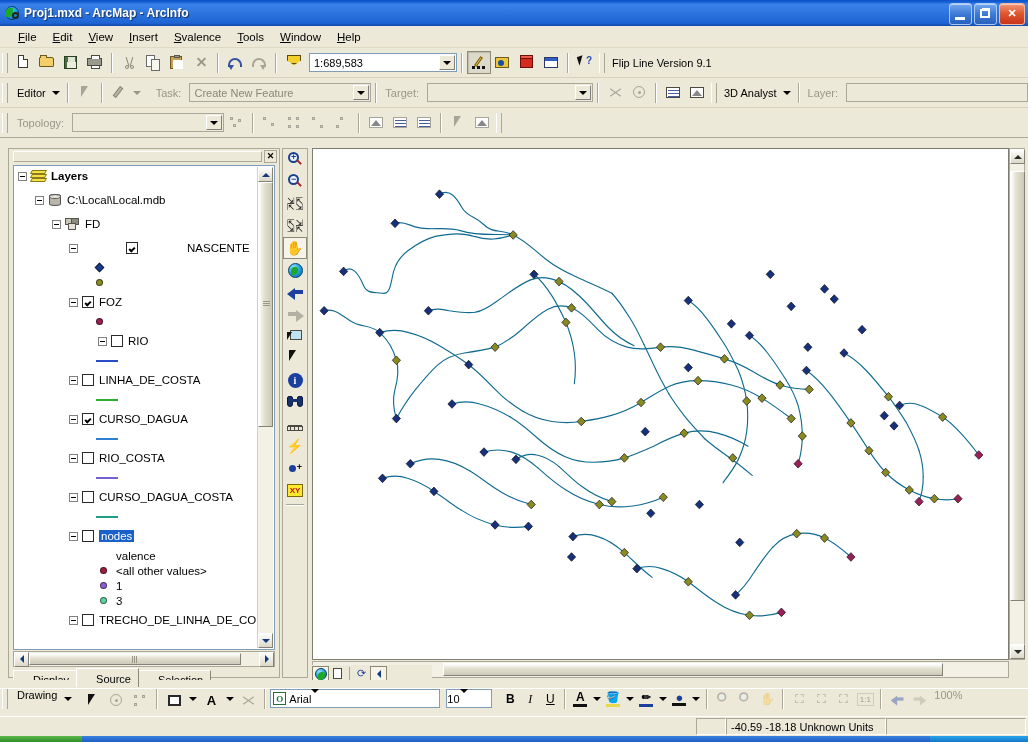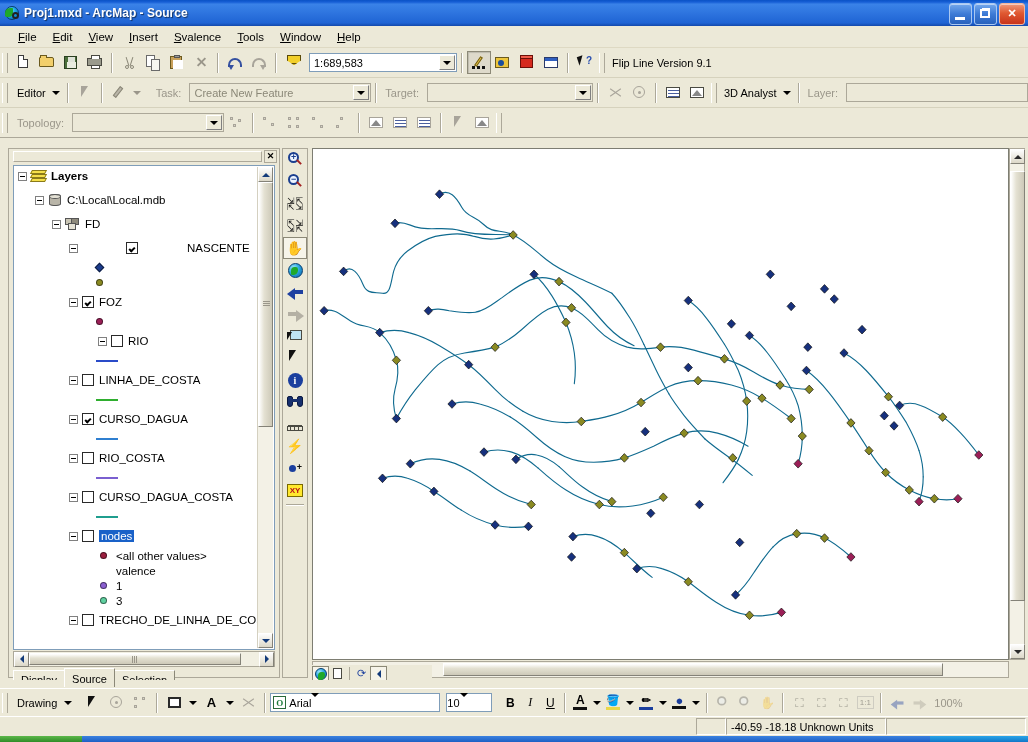--- a/index.html
+++ b/index.html
@@ -149,21 +149,21 @@
   .arrw-u{width:0;height:0;border-left:4px solid transparent;border-right:4px solid transparent;border-bottom:4px solid #123a7a;}
   .arrw-d{width:0;height:0;border-left:4px solid transparent;border-right:4px solid transparent;border-top:4px solid #123a7a;}
   .arrw-l{width:0;height:0;border-top:4px solid transparent;border-bottom:4px solid transparent;border-right:4px solid #123a7a;}
   .arrw-r{width:0;height:0;border-top:4px solid transparent;border-bottom:4px solid transparent;border-left:4px solid #123a7a;}
 
   .hscroll{position:absolute;left:4px;top:502px;width:262px;height:16px;display:flex;align-items:center;background:#f1efe2;border:1px solid #aca899;box-sizing:border-box;}
   .hs-thumb{height:12px;background:linear-gradient(180deg,#fff,#e4e1d2 40%,#cdc9b8);border:1px solid #fff;border-right-color:#848278;border-bottom-color:#848278;box-sizing:border-box;display:flex;align-items:center;justify-content:center;}
   .gripdots{width:6px;height:7px;background:repeating-linear-gradient(90deg,#9a968a 0 1px,transparent 1px 2px);}
 
   .toctabs{position:absolute;left:4px;top:518px;height:20px;display:flex;align-items:flex-end;}
-  .toctab{height:17px;padding:1px 7px 0 7px;background:#ece9d8;border:1px solid #fff;border-right-color:#8b8878;border-bottom:none;font-size:11px;display:flex;align-items:center;margin-right:-1px;box-sizing:border-box;}
+  .toctab{height:17px;padding:1px 7px 0 19px;background:#ece9d8;border:1px solid #fff;border-right-color:#8b8878;border-bottom:none;font-size:11px;display:flex;align-items:center;margin-right:-1px;box-sizing:border-box;}
   .toctab.active{height:19px;background:#ece9d8;border-top-color:#fff;font-weight:normal;z-index:2;box-shadow:0 0 0 0 #000;}
 
   
   .vtools{position:absolute;left:282px;top:148px;width:26px;height:530px;background:#ece9d8;border:1px solid #aca899;box-sizing:border-box;}
   .vt-btn{width:24px;height:22px;display:flex;align-items:center;justify-content:center;position:relative;box-sizing:border-box;border:1px solid transparent;}
   .vt-btn.pressed{border:1px solid #8c8977;background:#f6f4e9;}
   .vt-sep{height:1px;background:#aca899;border-bottom:1px solid #fff;margin:3px 3px;}
 
   .mg{position:relative;width:16px;height:16px;}
   .mg .lens{position:absolute;left:1px;top:0;width:11px;height:11px;border:2px solid #1b3f8f;border-radius:50%;background:#eef5ff;box-sizing:border-box;}
@@ -201,21 +201,21 @@
   .mapview{position:absolute;left:2px;top:2px;width:697px;height:512px;background:#fff;border:1px solid #7d7d72;box-sizing:border-box;overflow:hidden;}
   .mapvsb{position:absolute;right:3px;top:2px;width:16px;height:512px;background:#f3f1e6;border:1px solid #aca899;box-sizing:border-box;}
   .maphsb{position:absolute;left:2px;top:515px;width:697px;height:17px;background:#f3f1e6;border:1px solid #aca899;box-sizing:border-box;display:flex;align-items:center;}
   .viewbar{position:absolute;left:2px;top:519px;width:120px;height:17px;display:flex;align-items:center;background:#ece9d8;}
   .vb-btn{width:17px;height:15px;display:flex;align-items:center;justify-content:center;border:1px solid transparent;box-sizing:border-box;}
   .vb-btn.pressed{border:1px solid #8c8977;background:#f6f4e9;}
   .pagic{width:9px;height:11px;background:#fff;border:1px solid #4a4a42;box-sizing:border-box;}
   .refic{color:#1b3f9e;font-size:11px;line-height:11px;}
 
   
-  .drawbar{position:absolute;left:0;top:688px;width:1028px;height:28px;background:#ece9d8;border-top:1px solid #fff;display:flex;align-items:center;box-sizing:border-box;}
+  .drawbar{position:absolute;left:0;top:688px;width:1028px;height:28px;background:#ece9d8;border-top:1px solid #fff;display:flex;box-sizing:border-box;}
   .fontcombo{height:19px;width:170px;border:1px solid #7f9db9;background:#fff;position:relative;display:flex;align-items:center;box-sizing:border-box;}
   .oicon{width:13px;height:13px;margin:0 3px 0 2px;background:#fff;border:1px solid #2a6a3a;color:#1b7a3a;font-size:9px;font-weight:bold;display:flex;align-items:center;justify-content:center;font-family:"Liberation Serif",serif;box-sizing:border-box;flex:0 0 auto;}
   .sizecombo{height:19px;width:46px;border:1px solid #7f9db9;background:#fff;position:relative;display:flex;align-items:center;box-sizing:border-box;}
   .bb{width:20px;height:20px;display:flex;align-items:center;justify-content:center;font-size:12px;}
   .bb.bold{font-weight:bold;} .bb.ital{font-style:italic;font-family:"Liberation Serif",serif;} .bb.und{text-decoration:underline;}
   .colorbtn{position:relative;width:20px;height:20px;display:flex;align-items:center;justify-content:center;flex-direction:column;}
   .colorbtn .glyph{font-size:12px;font-weight:bold;line-height:11px;}
   .colorbtn .bar{width:14px;height:3px;margin-top:1px;}
   .rectbtn{width:13px;height:11px;border:2px solid #2a2a2a;background:#fff;box-sizing:border-box;}
   .abtn{font-weight:bold;font-size:13px;}
@@ -233,21 +233,21 @@
 <body>
 
 <div id="app">
 
   <div class="titlebar">
     <div class="tb-icon">
       <div class="globe"></div>
         <div class="leaf"></div>
         <div class="mag"></div>
     </div>
-    <div class="tb-title">Proj1.mxd - ArcMap - Source</div>
+    <div class="tb-title">Proj1.mxd - ArcMap - ArcInfo</div>
     <div class="tb-btns">
       <div class="tb-btn">
           <div class="mbar"></div>
         </div>
       <div class="tb-btn">
           <div class="mrect"></div>
           <div class="mrect2"></div>
         </div>
       <div class="tb-btn close">
           <div class="gl">✕</div>
@@ -620,26 +620,26 @@
           </div>
           <div class="trow sym" style="padding-left: 82px;">
             <span class="linesym" style="border-top-color: rgb(31, 158, 142);"></span>
           </div>
           <div class="trow" style="padding-left: 55px;">
             <span class="plus"></span>
             <span class="cb"></span>
             <span class="tname sel">nodes</span>
           </div>
           <div class="trow sym" style="padding-left: 72px;">
+            <span style="display: inline-block; width: 30px;"></span>
+            <span class="tname">valence</span>
+          </div>
+          <div class="trow sym" style="padding-left: 72px;">
             <span class="dotsym" style="background: rgb(155, 31, 63); margin-left: 14px; margin-right: 9px;"></span>
             <span class="tname">&lt;all other values&gt;</span>
-          </div>
-          <div class="trow sym" style="padding-left: 72px;">
-            <span style="display: inline-block; width: 30px;"></span>
-            <span class="tname">valence</span>
           </div>
           <div class="trow sym" style="padding-left: 72px;">
             <span class="dotsym" style="background: rgb(138, 95, 208); margin-left: 14px; margin-right: 9px;"></span>
             <span class="tname">1</span>
           </div>
           <div class="trow sym" style="padding-left: 72px;">
             <span class="dotsym" style="background: rgb(95, 208, 160); margin-left: 14px; margin-right: 9px;"></span>
             <span class="tname">3</span>
           </div>
           <div class="trow" style="padding-left: 55px;">

